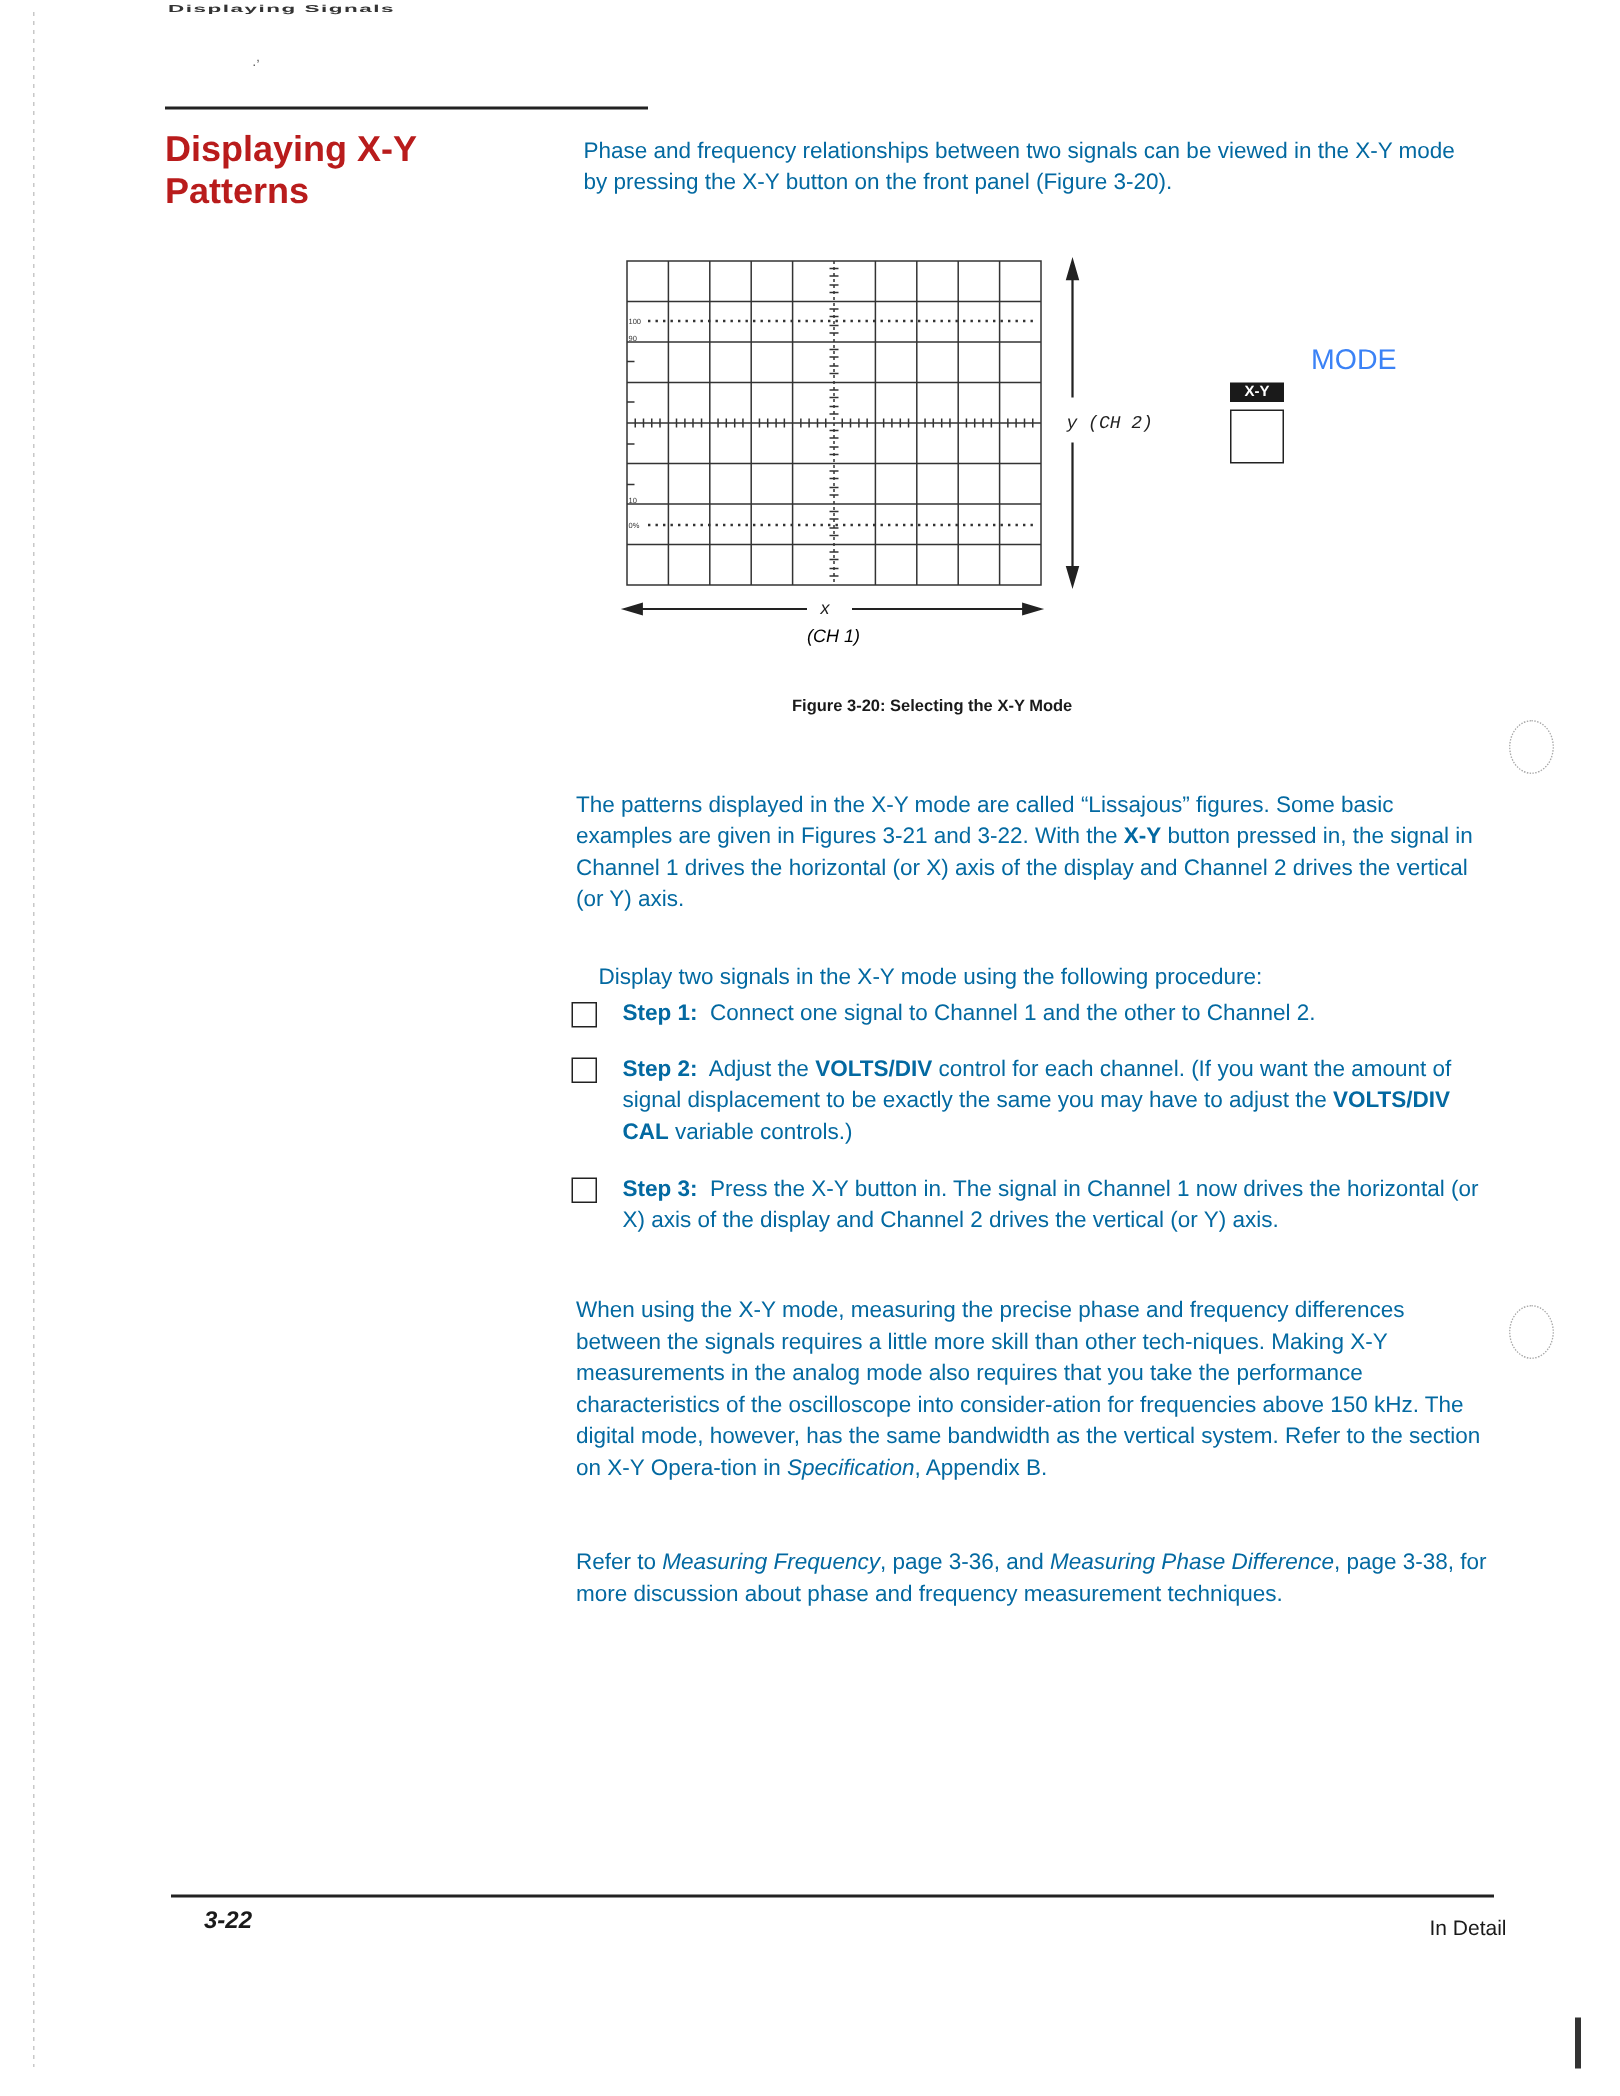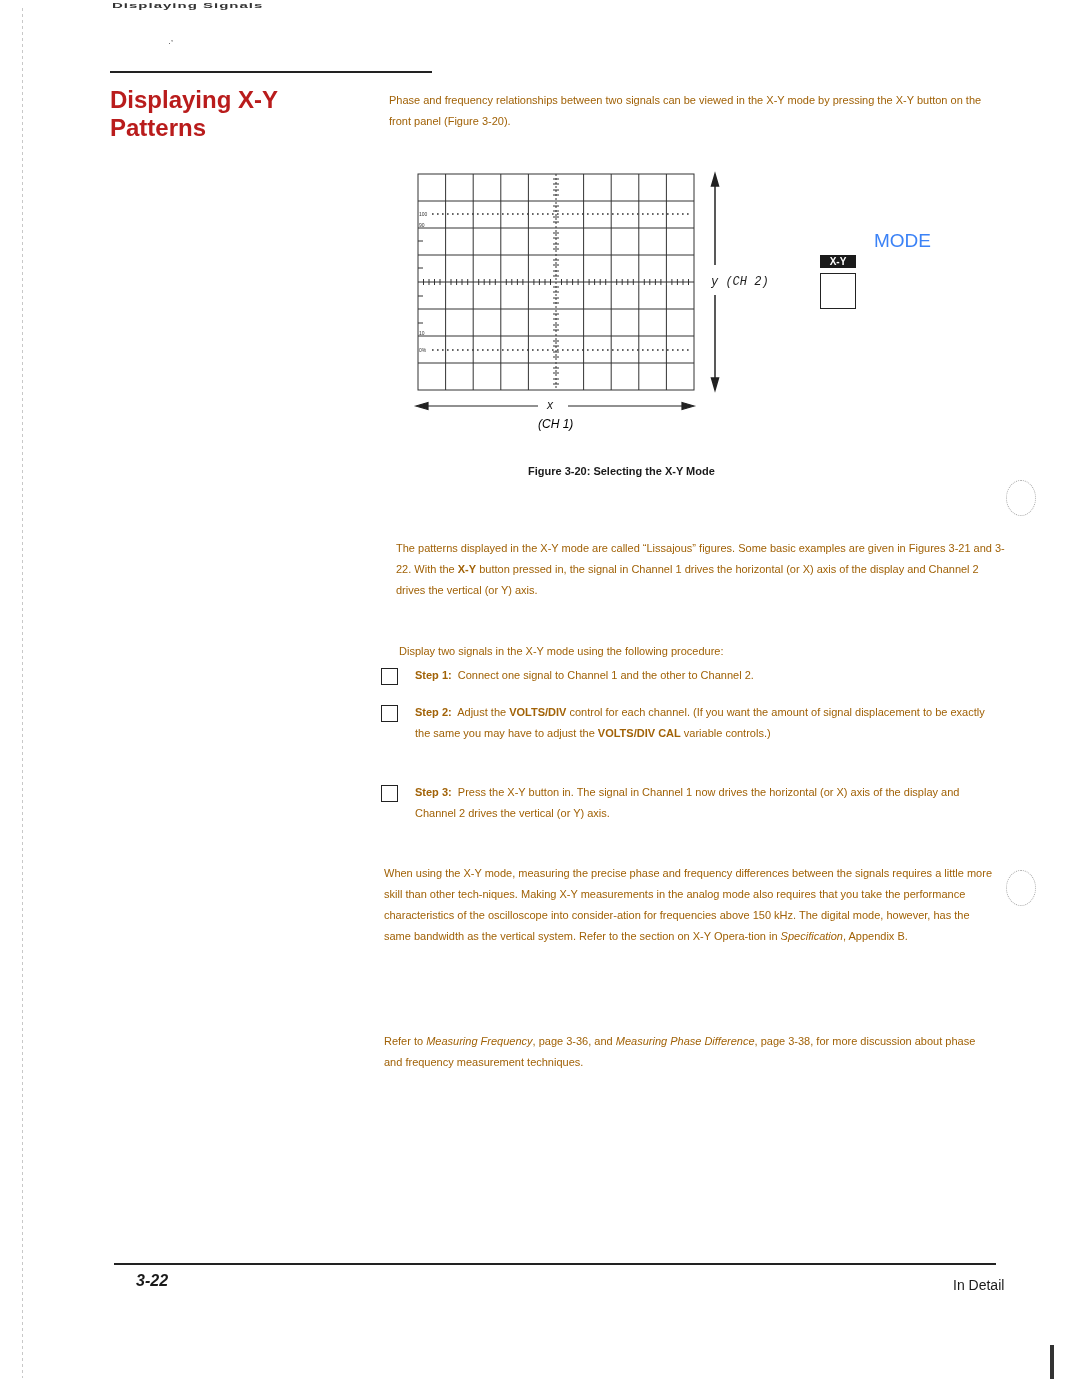--- a/index.html
+++ b/index.html
@@ -15,21 +15,21 @@
   .running-head {
     left: 112px; top: 2px; font-size: 15px; font-weight: bold; color: #333;
     transform: scaleY(0.45); transform-origin: top left; letter-spacing: 1px;
   }
   .speck { left: 168px; top: 38px; font-size: 9px; color: #555; }
   .top-rule { left: 110px; top: 71px; width: 322px; height: 2px; background: #222; }
   .section-title {
     left: 110px; top: 86px; font-size: 24px; font-weight: bold; line-height: 28px;
     color: #b91c1c; margin: 0;
   }
-  .body-text { font-size: 11px; line-height: 21px; color: #a16207; }
+  .body-text { font-size: 15px; line-height: 21px; color: #0369a1; }
   .intro { left: 389px; top: 90px; width: 600px; }
   
   .figure { left: 380px; top: 160px; width: 560px; height: 280px; }
   .caption { left: 528px; top: 465px; font-size: 11px; font-weight: bold; color: #1a1a1a; }
   .p1 { left: 384px; top: 526px; width: 612px; }
   .p2 { left: 384px; top: 626px; width: 612px; }
   .step { position: absolute; left: 381px; width: 620px; }
   .step .box {
     position: absolute; left: 0; top: 3px; width: 15px; height: 15px;
     border: 1.5px solid #222; background: #fff;
@@ -199,21 +199,21 @@
   <div class="abs" style="left:167px; top:238px; font-size:12px; font-style:italic; color:#222;">x</div>
   <div class="abs" style="left:158px; top:257px; font-size:12px; font-style:italic; color:#000000;">(CH 1)</div>
   
   <div class="abs" style="left:494px; top:70px; font-size:19px; color:#3b82f6;">MODE</div>
   <div class="abs" style="left:440px; top:95px; width:36px; height:13px; background:#1a1a1a; color:#fff; font-size:10px; font-weight:bold; text-align:center; line-height:13px;">X-Y</div>
   <div class="abs" style="left:440px; top:113px; width:34px; height:34px; border:1.5px solid #222; background:#fff;"></div>
 </div>
 
 <div class="abs caption">Figure 3-20:  Selecting the X-Y Mode</div>
 
-<p class="abs body-text p1" style="margin:12px"><span>The patterns displayed in the X-Y mode are called “Lissajous” figures. Some basic examples are given in Figures 3-21 and 3-22. With the </span><b>X-Y</b><span> button pressed in, the signal in Channel 1 drives the horizontal (or X) axis of the display and Channel 2 drives the vertical (or Y) axis.</span></p>
+<p class="abs body-text p1" style="margin:0"><span>The patterns displayed in the X-Y mode are called “Lissajous” figures. Some basic examples are given in Figures 3-21 and 3-22. With the </span><b>X-Y</b><span> button pressed in, the signal in Channel 1 drives the horizontal (or X) axis of the display and Channel 2 drives the vertical (or Y) axis.</span></p>
 
 <p class="abs body-text p2" style="margin:15px">Display two signals in the X-Y mode using the following procedure:</p>
 
 <div class="step s1 body-text">
   <span class="box"></span>
   <span class="txt"><span class="lbl">Step 1:</span>&nbsp; <span>Connect one signal to Channel 1 and the other to Channel 2.</span></span>
 </div>
 
 <div class="step s2 body-text">
   <span class="box"></span>

